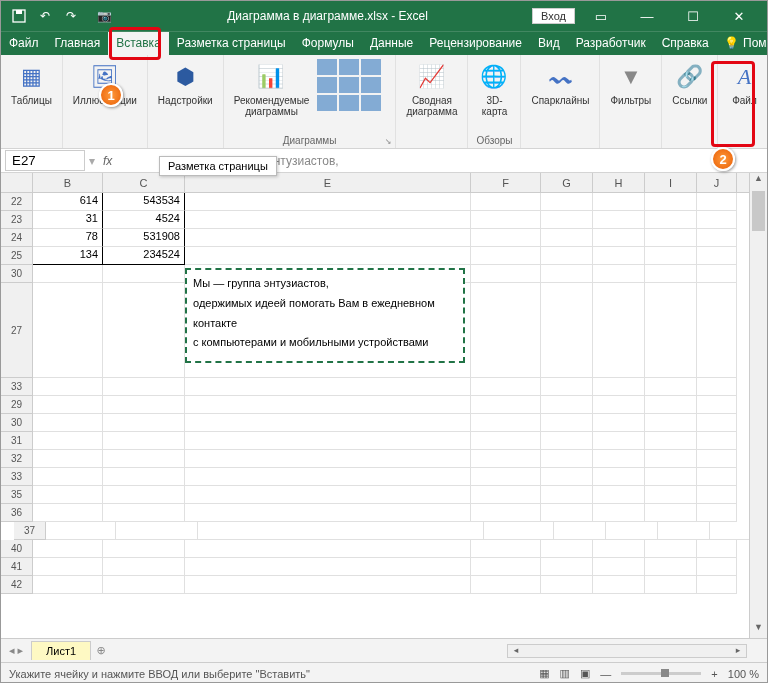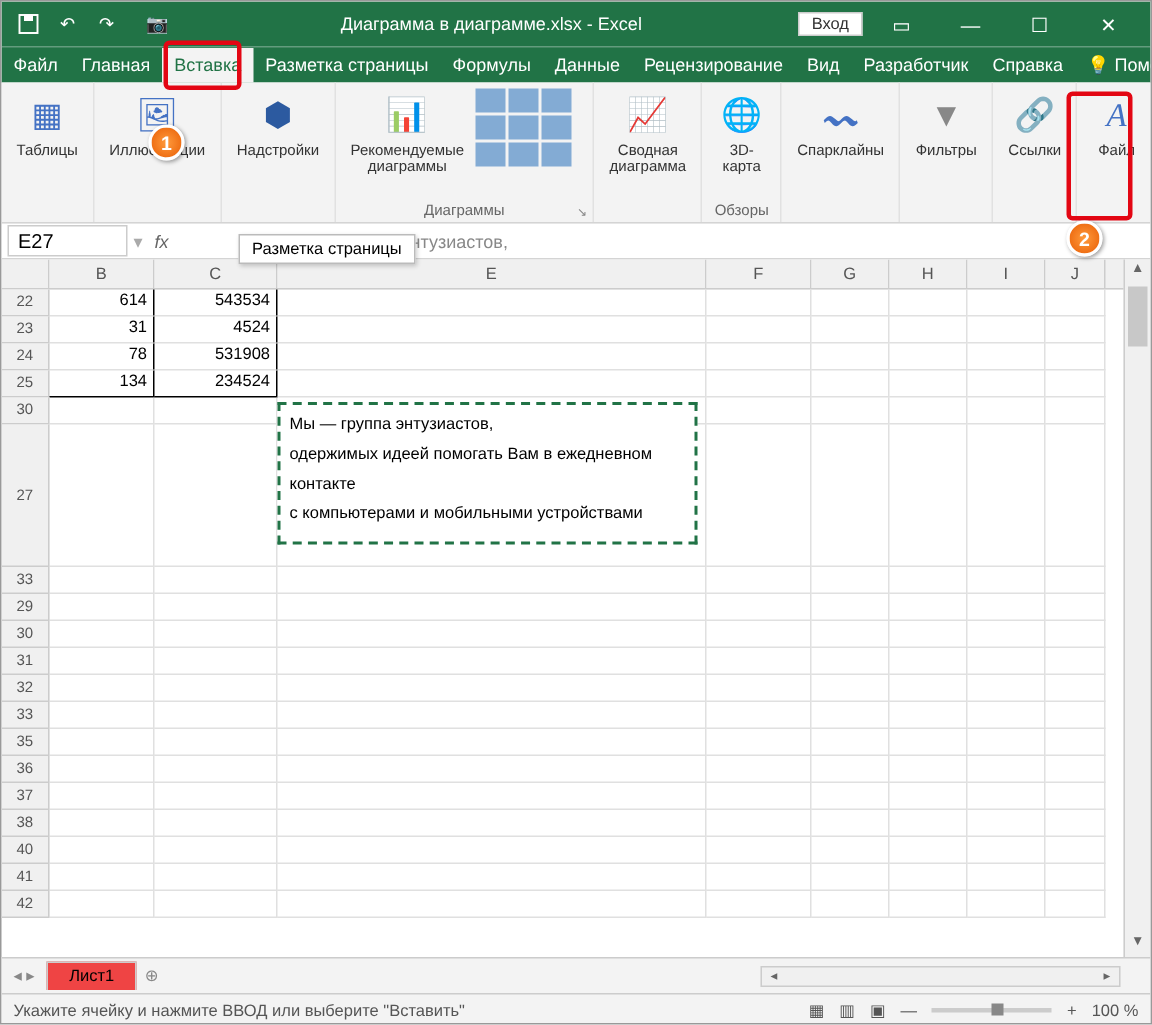--- a/index.html
+++ b/index.html
@@ -48,21 +48,21 @@
 .cell.bold-b { border-bottom:1px solid #000; }
 .cell.bold-r { border-right:1px solid #000; }
 .rowh { width:32px; background:#f0f0f0; border-right:1px solid #ccc; border-bottom:1px solid #ccc; font-size:10px; text-align:center; color:#555; display:flex; align-items:center; justify-content:center; }
 
 
 .textbox { position:absolute; left:184px; top:95px; width:280px; height:95px; border:2px dashed #217346; padding:4px 6px; font-size:11px; line-height:1.8; background:#fff; }
 
 
 .sheettabs { height:24px; border-top:1px solid #ccc; display:flex; align-items:center; font-size:11px; background:#f3f3f3; position:relative; }
 .stabnav { padding:0 8px; color:#888; }
-.stab { padding:3px 14px; background:#ef4444; border:1px solid #ccc; border-bottom:none; }
+.stab { padding:3px 14px; background:#fef9c3; border:1px solid #ccc; border-bottom:none; }
 .addsheet { width:20px; text-align:center; color:#888; cursor:pointer; }
 .hsb { position:absolute; right:20px; width:240px; height:14px; background:#f0f0f0; border:1px solid #ccc; display:flex; }
 .hsb .tr { flex:1; }
 .hsb .ar { width:16px; text-align:center; font-size:9px; color:#666; }
 
 
 .status { height:22px; border-top:1px solid #ccc; background:#f3f3f3; display:flex; align-items:center; font-size:11px; color:#555; padding:0 8px; }
 .status-r { margin-left:auto; display:flex; gap:10px; align-items:center; }
 .zslider { width:80px; height:3px; background:#ccc; position:relative; }
 .zslider::after { content:''; position:absolute; left:50%; top:-3px; width:8px; height:8px; background:#888; }
@@ -374,33 +374,22 @@
         <div class="rowh" style="height:18px">36</div>
         <div class="cell" style="width:70px;height:18px"></div>
         <div class="cell" style="width:82px;height:18px"></div>
         <div class="cell" style="width:286px;height:18px"></div>
         <div class="cell" style="width:70px;height:18px"></div>
         <div class="cell" style="width:52px;height:18px"></div>
         <div class="cell" style="width:52px;height:18px"></div>
         <div class="cell" style="width:52px;height:18px"></div>
         <div class="cell" style="width:40px;height:18px"></div>
       </div>
-      <div class="row" style="height: 18px;">
+      <div class="row" style="height: 18px; padding-left: 13px;">
         <div class="rowh" style="height:18px">37</div>
-        <div class="cell" style="width:70px;height:18px"></div>
-        <div class="cell" style="width:82px;height:18px"></div>
-        <div class="cell" style="width:286px;height:18px"></div>
-        <div class="cell" style="width:70px;height:18px"></div>
-        <div class="cell" style="width:52px;height:18px"></div>
-        <div class="cell" style="width:52px;height:18px"></div>
-        <div class="cell" style="width:52px;height:18px"></div>
-        <div class="cell" style="width:40px;height:18px"></div>
-      </div>
-      <div class="row" style="height: 18px;">
-        <div class="rowh" style="height:18px">38</div>
         <div class="cell" style="width:70px;height:18px"></div>
         <div class="cell" style="width:82px;height:18px"></div>
         <div class="cell" style="width:286px;height:18px"></div>
         <div class="cell" style="width:70px;height:18px"></div>
         <div class="cell" style="width:52px;height:18px"></div>
         <div class="cell" style="width:52px;height:18px"></div>
         <div class="cell" style="width:52px;height:18px"></div>
         <div class="cell" style="width:40px;height:18px"></div>
       </div>
       <div class="row" style="height: 18px;">

